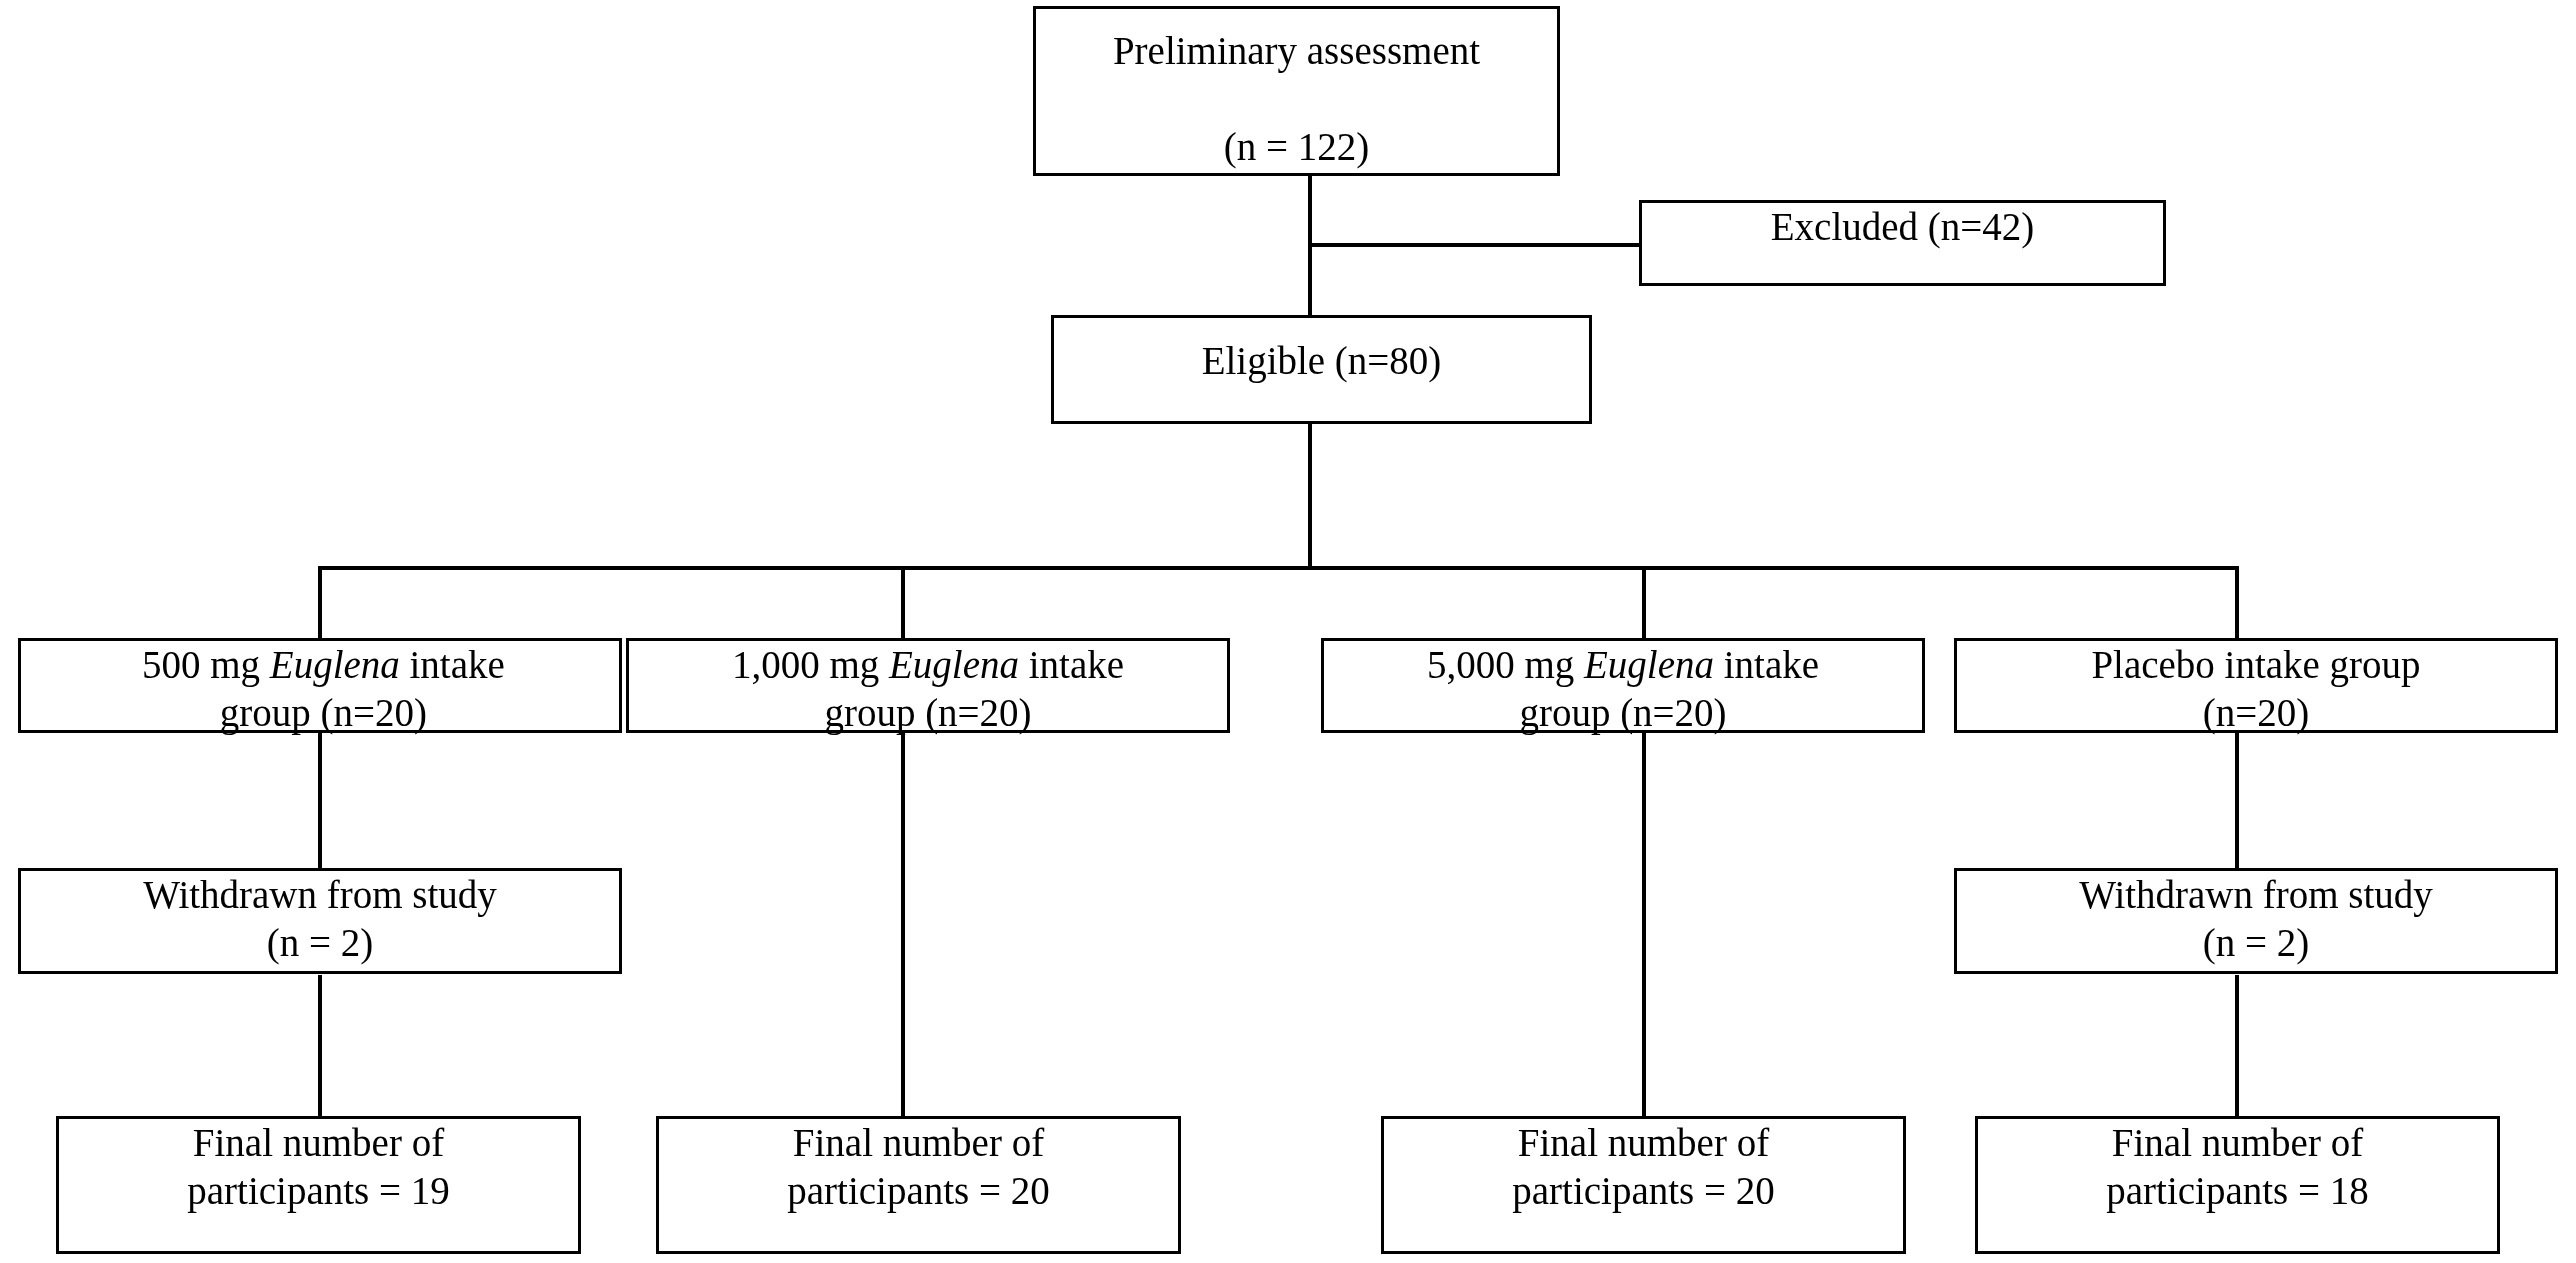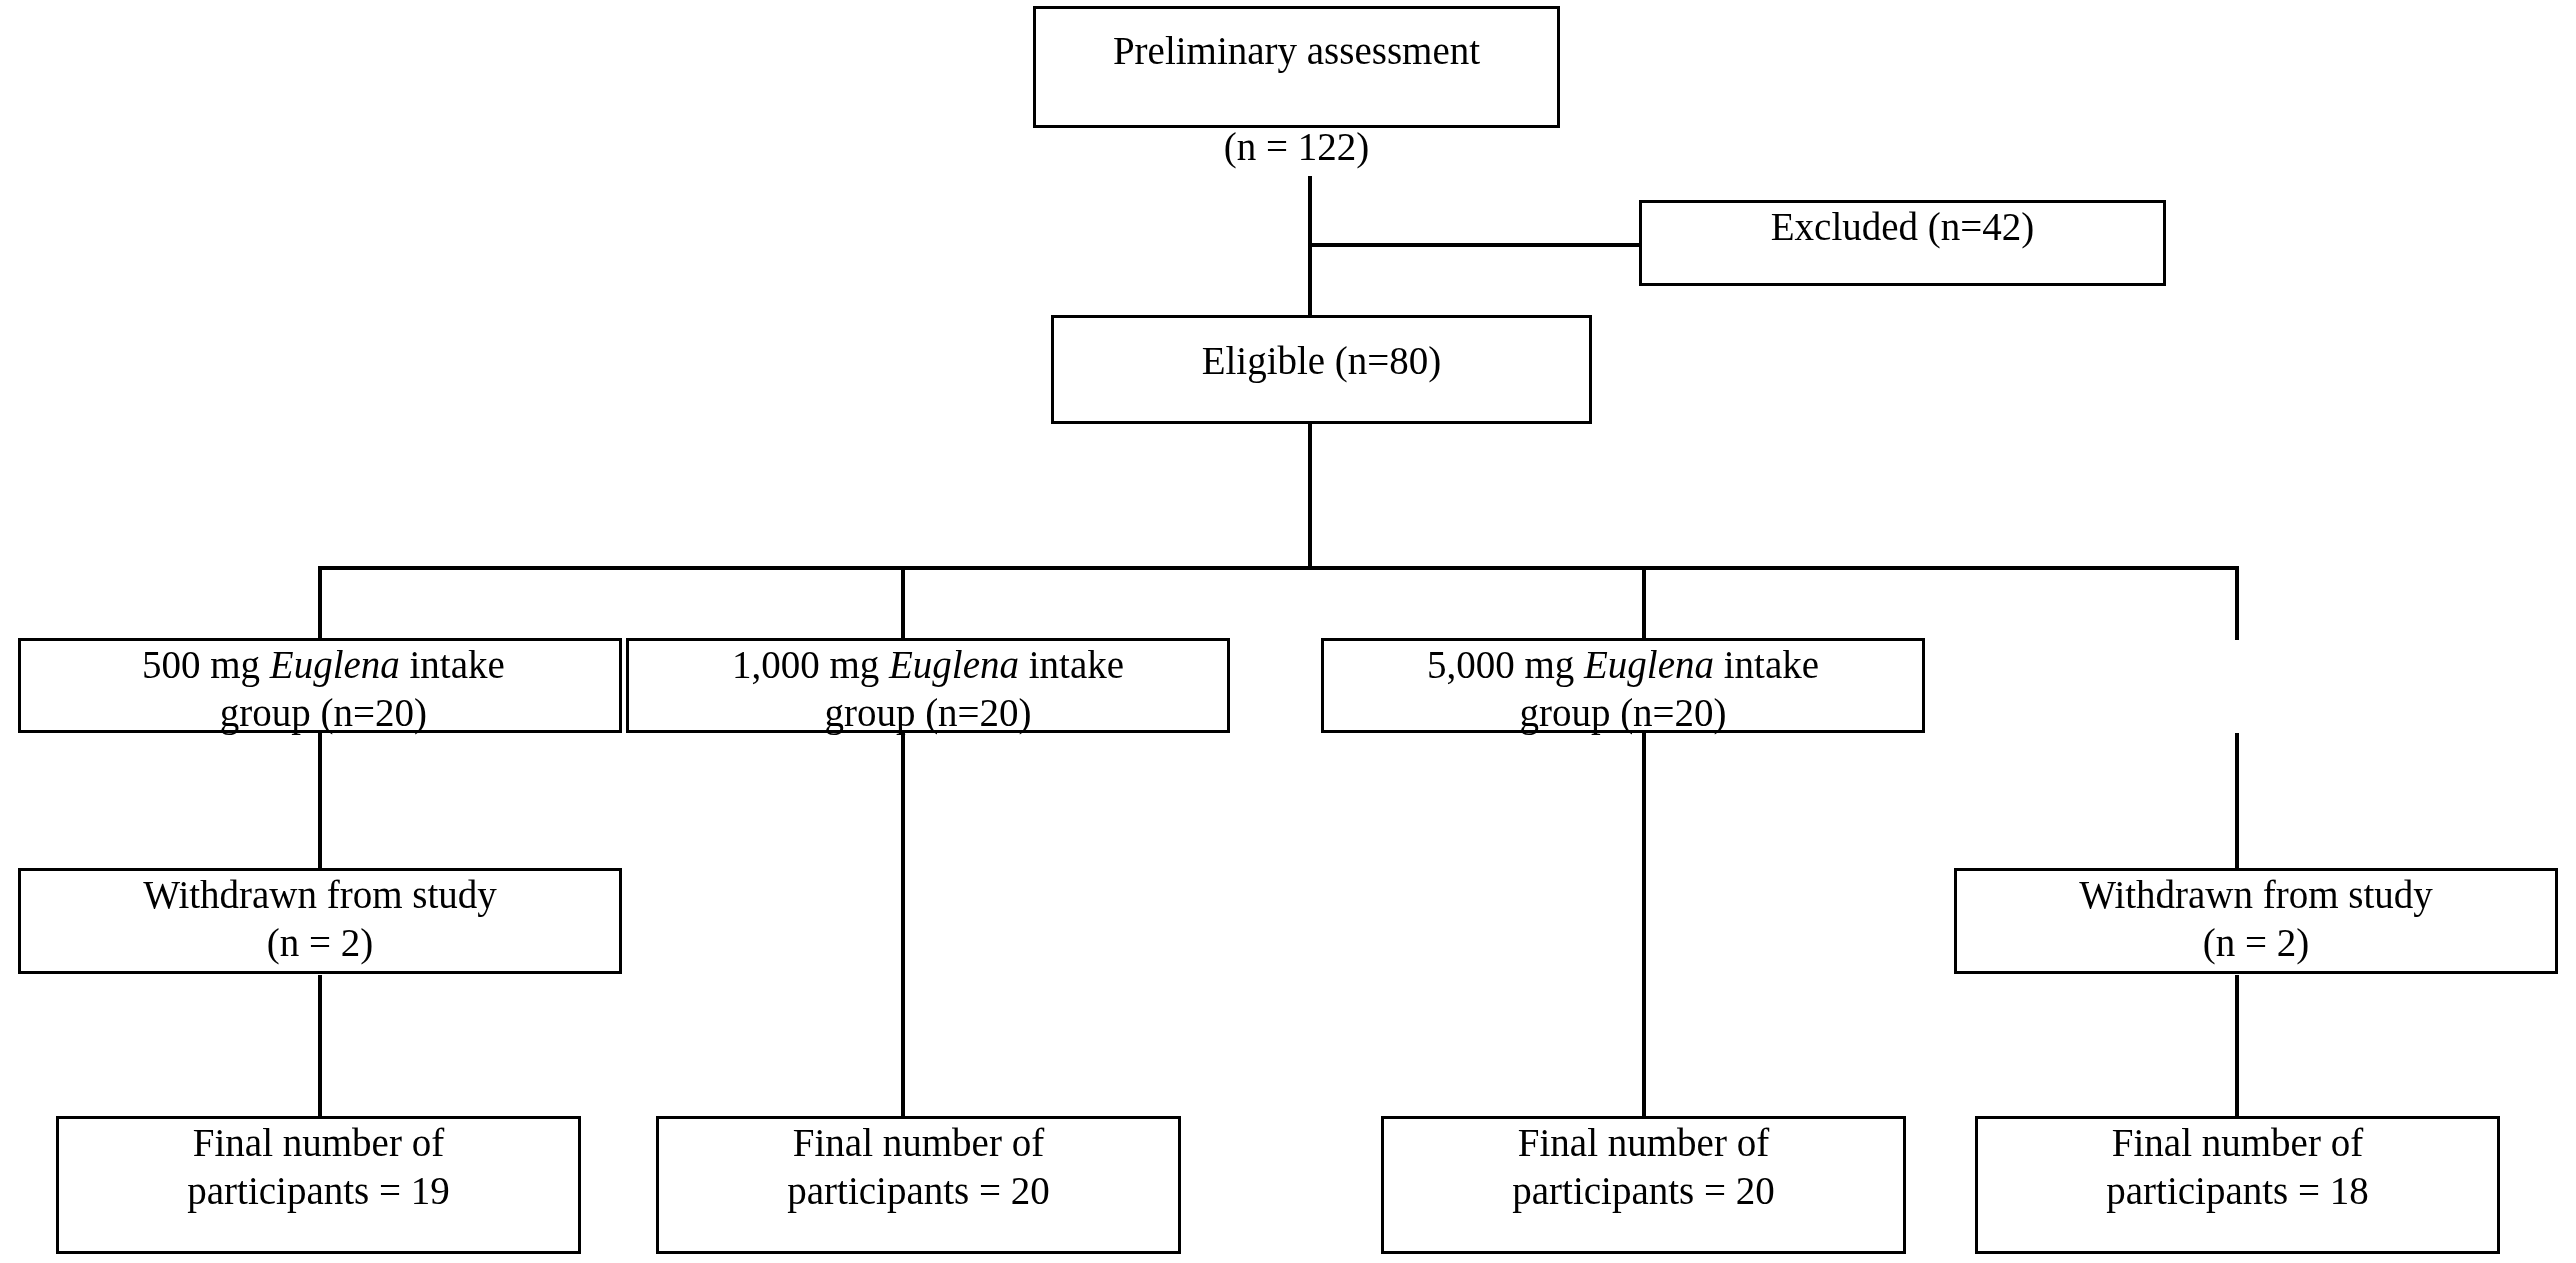--- a/index.html
+++ b/index.html
@@ -45,21 +45,21 @@
     background: #000000;
   }
   .vline { width: 3.6px; }
   .hline { height: 3.6px; }
 </style>
 </head>
 <body>
 
 <div id="canvas">
 
-  <div class="node top-align" style="left:1033px; top:5.8px; width:527px; height:122px;font-family:Liberation Serif, serif;">
+  <div class="node top-align" style="left:1033px; top:5.8px; width:527px; height:170px;font-family:Liberation Serif, serif;">
     <span class="txt">
       <span>Preliminary assessment</span><br>
       <br>
       <span>(n = 122)</span>
     </span>
   </div>
 
   <div class="conn vline" style="left:1308px; top:176px; width:3.6px; height:139px;"></div>
 
   <div class="conn hline" style="left:1308px; top:243px; width:331px; height:3.6px;"></div>
@@ -95,20 +95,26 @@
     </span>
   </div>
 
   <div class="node" style="left:1321px; top:638px; width:604px; height:95px;">
     <span class="txt">
       <span>5,000 mg </span><em>Euglena</em><span> intake</span><br>
       <span>group (n=20)</span>
     </span>
   </div>
 
+  <div class="node" style="left:1954px; top:638px; width:604px; height:95px;">
+    <span class="txt">
+      <span>Placebo intake group</span><br>
+      <span>(n=20)</span>
+    </span>
+  </div>
 
   <div class="conn vline" style="left:318px; top:733px; width:3.6px; height:137px;"></div>
 
   <div class="conn vline" style="left:901px; top:733px; width:3.6px; height:385px;"></div>
 
   <div class="conn vline" style="left:1642px; top:733px; width:3.6px; height:385px;"></div>
 
   <div class="conn vline" style="left:2235px; top:733px; width:3.6px; height:137px;"></div>
 
   <div class="node" style="left:18px; top:868px; width:604px; height:106px;">

